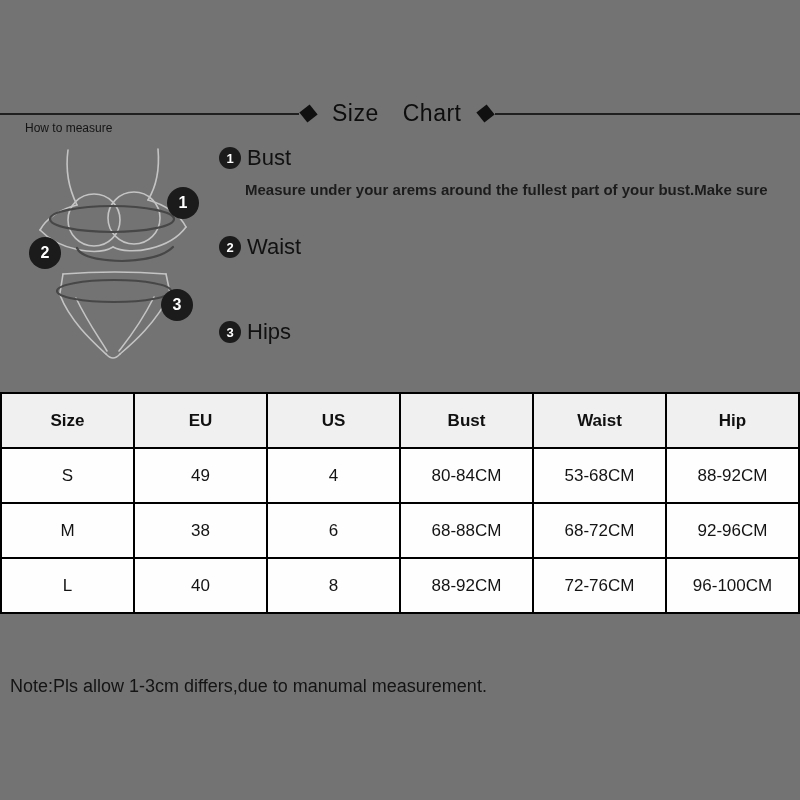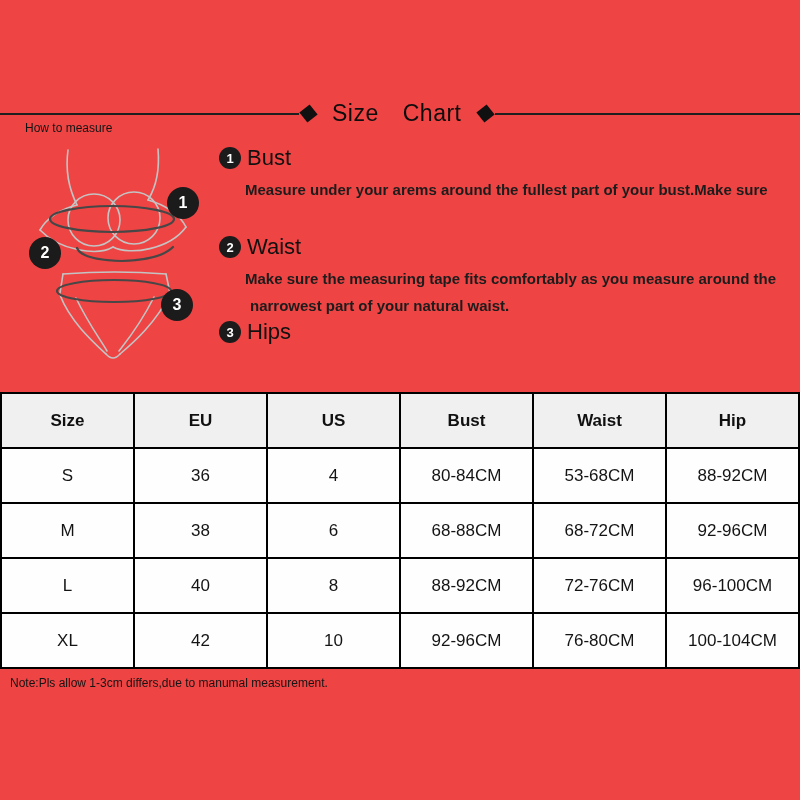--- a/index.html
+++ b/index.html
@@ -5,21 +5,21 @@
   * { box-sizing: border-box; margin: 0; padding: 0; }
   html, body { background: #ffffff; }
   body {
     width: 800px; height: 800px;
     font-family: "Liberation Sans", sans-serif;
     color: #161616;
   }
   .page {
     position: relative;
     width: 800px; height: 800px;
-    background: #ef4444;
+    background: #737373;
     overflow: hidden;
   }
 
   
   .divider {
     position: absolute; top: 100px; left: 0;
     width: 800px; height: 27px;
     display: flex; align-items: center;
   }
   .dline { border-top: 2px solid #1f1f1f; height: 0; }
@@ -98,21 +98,21 @@
   }
   .size-table td {
     height: 55px;
     background: #fefefe;
     font-weight: 400; color: #141414;
   }
 
   
   .note {
     position: absolute; left: 10px; top: 676px;
-    font-size: 12px; font-weight: 500; color: #141414;
+    font-size: 18px; font-weight: 500; color: #141414;
     white-space: nowrap;
   }
 </style>
 </head>
 <body>
 
 <div class="page">
 
   <div class="divider">
     <div class="dline left"></div>
@@ -174,24 +174,20 @@
     <div class="sec-desc">
       <div class="line">Measure under your arems around the fullest part of your bust.Make sure</div>
     </div>
   </div>
 
   <div class="section sec-waist">
     <div class="sec-head">
       <div class="marker sm">2</div>
       <div class="sec-title">Waist</div>
     </div>
-    <div class="sec-desc">
-      <div class="line">Make sure the measuring tape fits comfortably as you measure around the</div>
-      <div class="line">narrowest part of your natural waist.</div>
-    </div>
   </div>
 
   <div class="section sec-hips">
     <div class="sec-head">
       <div class="marker sm">3</div>
       <div class="sec-title">Hips</div>
     </div>
   </div>
 
   <table class="size-table">
@@ -201,21 +197,21 @@
         <th>EU</th>
         <th>US</th>
         <th>Bust</th>
         <th>Waist</th>
         <th>Hip</th>
       </tr>
     </thead>
     <tbody>
       <tr>
         <td>S</td>
-        <td>36</td>
+        <td>49</td>
         <td>4</td>
         <td>80-84CM</td>
         <td>53-68CM</td>
         <td>88-92CM</td>
       </tr>
       <tr>
         <td>M</td>
         <td>38</td>
         <td>6</td>
         <td>68-88CM</td>
@@ -223,26 +219,18 @@
         <td>92-96CM</td>
       </tr>
       <tr>
         <td>L</td>
         <td>40</td>
         <td>8</td>
         <td>88-92CM</td>
         <td>72-76CM</td>
         <td>96-100CM</td>
       </tr>
-      <tr>
-        <td>XL</td>
-        <td>42</td>
-        <td>10</td>
-        <td>92-96CM</td>
-        <td>76-80CM</td>
-        <td>100-104CM</td>
-      </tr>
     </tbody>
   </table>
 
   <div class="note">Note:Pls allow 1-3cm differs,due to manumal measurement.</div>
 
 </div>
 
 </body></html>

